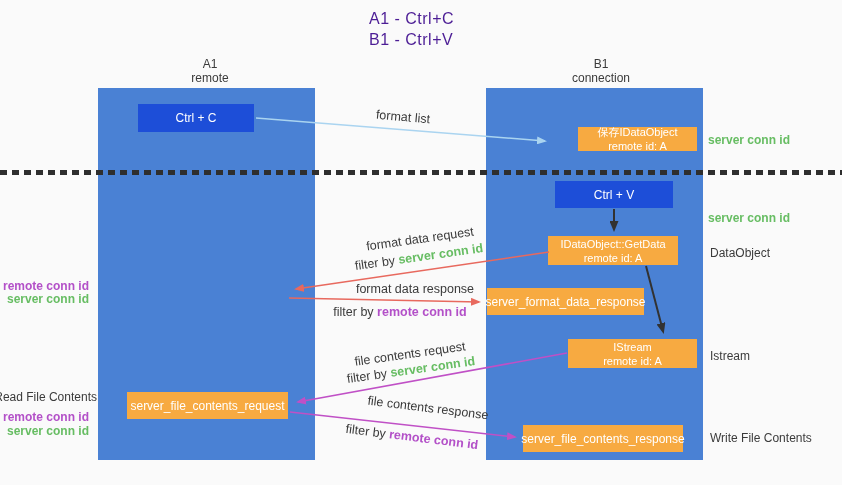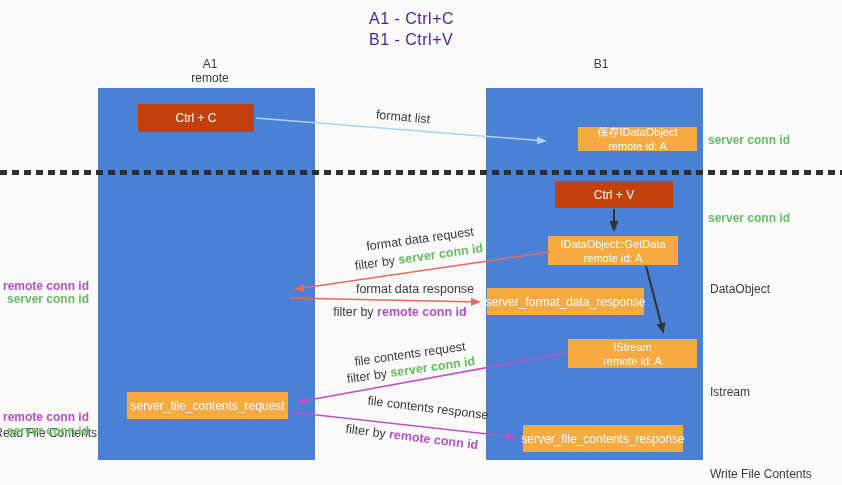--- a/index.html
+++ b/index.html
@@ -9,26 +9,26 @@
   .title{position:absolute; left:369px; top:8px; font-size:16px; line-height:21px; color:#4c1d95; letter-spacing:0.5px;}
   .col-header{position:absolute; width:120px; text-align:center; font-size:12px; line-height:14px; color:#3b3b3b;}
 
   .pillar{position:absolute; top:88px; width:217px; height:372px; background:#4a81d4;}
 
   .divider{position:absolute; left:0; top:170px; width:842px; height:5px;
            background:repeating-linear-gradient(90deg,#2e2e2e 0 7px,transparent 7px 12px);}
 
   .node{position:absolute; display:flex; flex-direction:column; align-items:center; justify-content:center;
         color:#ffffff; font-size:12px; text-align:center; line-height:14px;}
-  .green{background:#c2410c;}
+  .green{background:#1d4ed8;}
   .orange{background:#f7aa41;}
   .node .l2{font-size:11px;}
 
   .side-label{position:absolute; font-size:12px; white-space:nowrap;}
-  .lbl-black{color:#3b3b3b;margin-top:36px;}
+  .lbl-black{color:#3b3b3b;}
   .lbl-green{color:#67bd63; font-weight:bold;}
   .lbl-purple{color:#b350c8; font-weight:bold;}
 
   .arrow-label{position:absolute; white-space:nowrap; font-size:12.5px; color:#3b3b3b; transform-origin:center;}
   .arrow-label .key-green{color:#67bd63; font-weight:bold;}
   .arrow-label .key-purple{color:#b350c8; font-weight:bold;}
 
   svg.overlay{position:absolute; left:0; top:0; pointer-events:none;}
 </style>
 </head>
@@ -40,20 +40,21 @@
     <div>A1 - Ctrl+C</div>
     <div>B1 - Ctrl+V</div>
   </div>
 
   <div class="col-header" style="left:150px; top:57px;">
     <div>A1</div>
     <div>remote</div>
   </div>
   <div class="col-header" style="left:541px; top:57px;">
     <div>B1</div>
+    <div>connection</div>
   </div>
 
   <div class="pillar" style="left:98px;"></div>
   <div class="pillar" style="left:486px;"></div>
 
   <div class="divider"></div>
 
   <div class="node green" style="left:138px; top:104px; width:116px; height:28px;">
     <div>Ctrl + C</div>
   </div>

